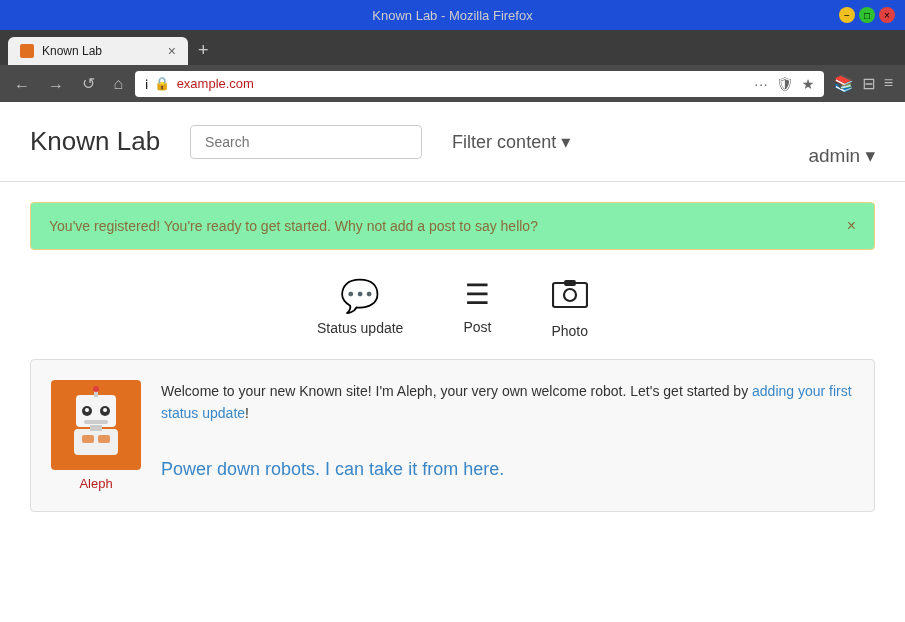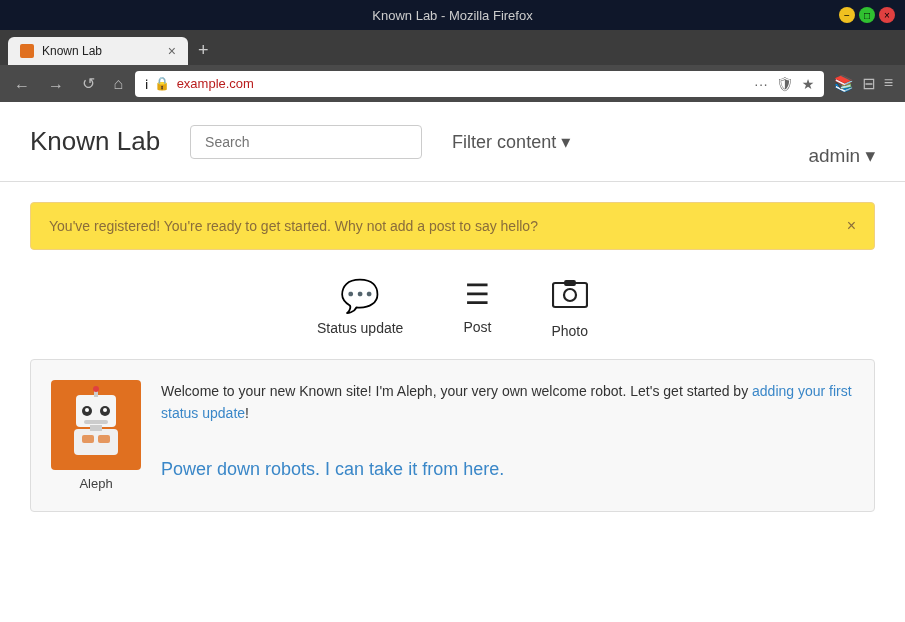--- a/index.html
+++ b/index.html
@@ -1,20 +1,20 @@
 <!DOCTYPE html>
 <html><head>
   <meta charset="utf-8">
   <style>
     * { box-sizing: border-box; margin: 0; padding: 0; }
     body { font-family: Arial, sans-serif; background: #f0f0f0; }
 
     
     .os-titlebar {
-      background: #0f172a;
+      background: #1d4ed8;
       color: #ccc;
       font-size: 13px;
       text-align: center;
       padding: 6px 0;
       position: relative;
       display: flex;
       align-items: center;
       justify-content: center;
       height: 30px;
     }
@@ -158,21 +158,21 @@
       background: none;
       border: none;
       font-size: 19px;
       color: #555;
       cursor: pointer;
       margin-top: 28px;
     }
 
     
     .notification-banner {
-      background: #fde047;
+      background: #86efac;
       border: 1px solid #f0d080;
       border-radius: 4px;
       margin: 20px 30px;
       padding: 14px 18px;
       font-size: 14px;
       color: #8a6d3b;
       display: flex;
       align-items: center;
       justify-content: space-between;
     }
@@ -230,21 +230,21 @@
       height: 90px;
       background: #e07020;
       border-radius: 4px;
       display: flex;
       align-items: center;
       justify-content: center;
       overflow: hidden;
     }
     .avatar-name {
       font-size: 13px;
-      color: #404040;
+      color: #b91c1c;
       text-align: center;
     }
     .welcome-text {
       font-size: 14px;
       color: #333;
       line-height: 1.6;
     }
     .welcome-link {
       color: #3a87c8;
       text-decoration: none;

